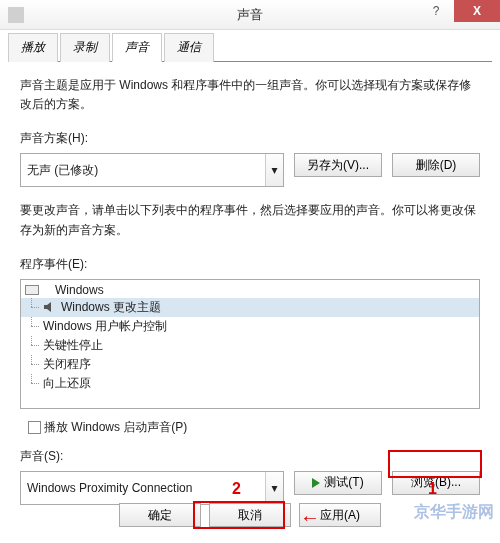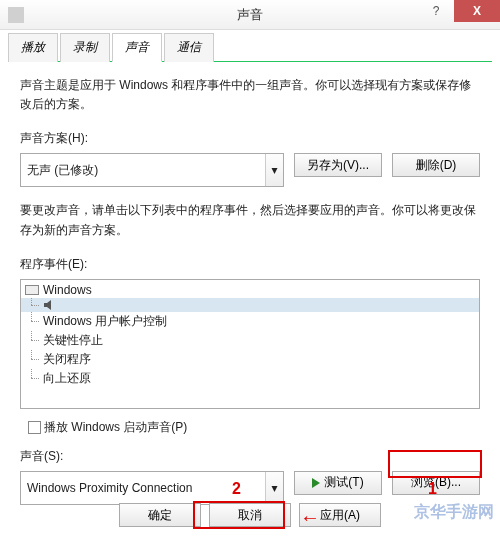--- a/index.html
+++ b/index.html
@@ -15,21 +15,21 @@
 .tab { padding: 5px 12px; border: 1px solid #ccc; border-bottom: none; background: #f5f5f5; margin-right: 2px; font-size: 12px; cursor: pointer; position: relative; top: 1px; }
 .tab.active { background: #fff; border-bottom: 1px solid #fff; }
 .content { padding: 14px 20px; color: #222; position: relative; }
 .desc { margin-bottom: 16px; line-height: 1.6; }
 .label { margin-bottom: 6px; display: block; }
 .row { display: flex; gap: 10px; margin-bottom: 14px; }
 .combo { flex: 1; height: 24px; border: 1px solid #aaa; background: #fff; display: flex; align-items: center; padding: 16px 6px; position: relative; font-size: 12px; }
 .combo .arrow { position: absolute; right: 0; top: 0; bottom: 0; width: 18px; border-left: 1px solid #ccc; display: flex; align-items: center; justify-content: center; background: linear-gradient(#fdfdfd,#eee); }
 .btn { min-width: 88px; height: 24px; border: 1px solid #aaa; background: linear-gradient(#fdfdfd,#e8e8e8); font-size: 12px; cursor: pointer; display: inline-flex; align-items: center; justify-content: center; gap: 4px; }
 .listbox { border: 1px solid #aaa; height: 130px; overflow-y: scroll; background: #fff; padding: 2px 0; font-size: 12px; }
-.tree-root { display: flex; align-items: center; padding: 1px 4px; gap: 4px; }
+.tree-root { display: flex; align-items: center; padding: 1px 4px; gap: 16px; }
 .tree-icon { width: 14px; height: 10px; border: 1px solid #888; background: #eee; }
 .tree-child { display: flex; align-items: center; padding: 1px 4px 1px 22px; gap: 4px; position: relative; }
 .tree-child::before { content: ""; position: absolute; left: 10px; top: 0; bottom: 50%; border-left: 1px dotted #999; }
 .tree-child::after { content: ""; position: absolute; left: 10px; top: 50%; width: 8px; border-top: 1px dotted #999; }
 .speaker-icon { width: 14px; height: 12px; display: inline-block; }
 .tree-child.selected { background: #d8e6f2; }
 .checkbox-row { display: flex; align-items: center; gap: 3px; margin: 10px 0 12px 8px; }
 .checkbox { width: 13px; height: 13px; border: 1px solid #888; background: #fff; }
 .footer { position: absolute; bottom: 8px; left: 0; right: 0; display: flex; justify-content: center; gap: 8px; padding: 8px 20px; }
 .footer .btn { min-width: 82px; }
@@ -77,20 +77,21 @@
     <div class="tree-root">
       <span class="tree-icon"></span>
       <span>Windows</span>
     </div>
     <div class="tree-child selected">
       <span class="speaker-icon">
         <svg viewBox="0 0 14 12" width="14" height="12">
             <polygon points="1,4 4,4 8,1 8,11 4,8 1,8" fill="#555"></polygon>
           </svg>
       </span>
+      <span>Windows 更改主题</span>
     </div>
     <div class="tree-child">
       <span>Windows 用户帐户控制</span>
     </div>
     <div class="tree-child">
       <span>关键性停止</span>
     </div>
     <div class="tree-child">
       <span>关闭程序</span>
     </div>

